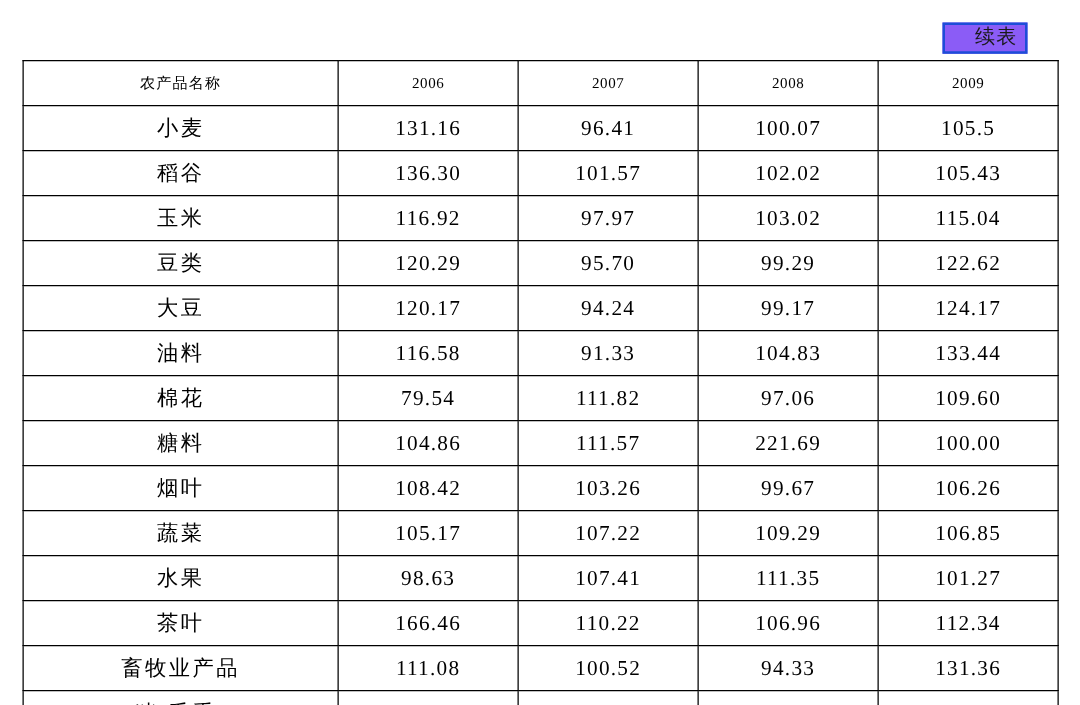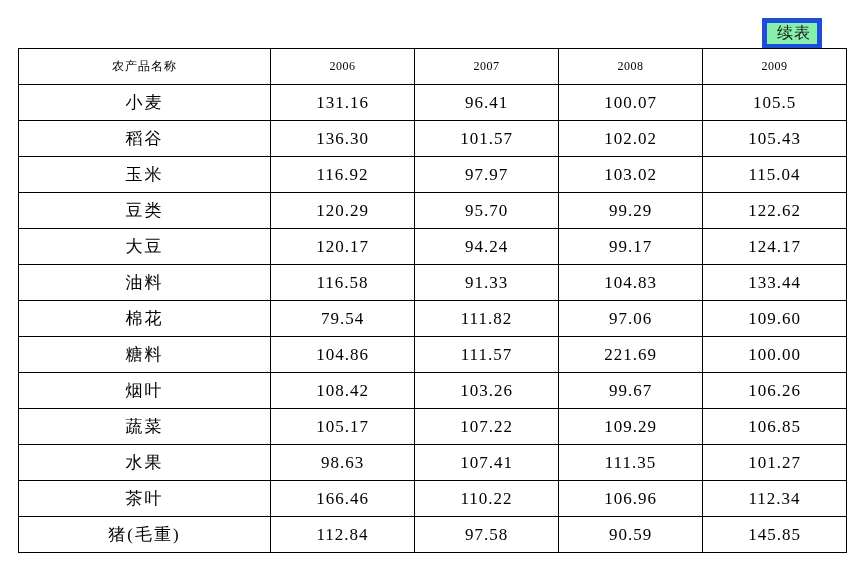--- a/index.html
+++ b/index.html
@@ -19,24 +19,24 @@
     width: 864px;
     height: 564px;
     box-sizing: border-box;
   }
   .continuation {
     position: absolute;
     top: 18px;
     right: 42px;
     font-size: 16px;
     color: #1a1a1a;
-    border: 5px solid #1d4ed8;
-    padding: 1px 6px 2px 10px;
+    border: 2px solid #1d4ed8;
+    padding: 1px 6px 2px 24px;
     letter-spacing: 1px;
-    background: #86efac;
+    background: #8b5cf6;
     line-height: 1.1;
   }
   .table-wrap {
     position: absolute;
     top: 48px;
     left: 18px;
     width: 828px;
   }
   table.data {
     border-collapse: collapse;
@@ -185,20 +185,27 @@
           <td class="num">101.27</td>
         </tr>
         <tr>
           <td class="name">茶叶</td>
           <td class="num">166.46</td>
           <td class="num">110.22</td>
           <td class="num">106.96</td>
           <td class="num">112.34</td>
         </tr>
         <tr>
+          <td class="name">畜牧业产品</td>
+          <td class="num">111.08</td>
+          <td class="num">100.52</td>
+          <td class="num">94.33</td>
+          <td class="num">131.36</td>
+        </tr>
+        <tr>
           <td class="name">猪(毛重)</td>
           <td class="num">112.84</td>
           <td class="num">97.58</td>
           <td class="num">90.59</td>
           <td class="num">145.85</td>
         </tr>
       </tbody>
     </table>
   </div>
 

